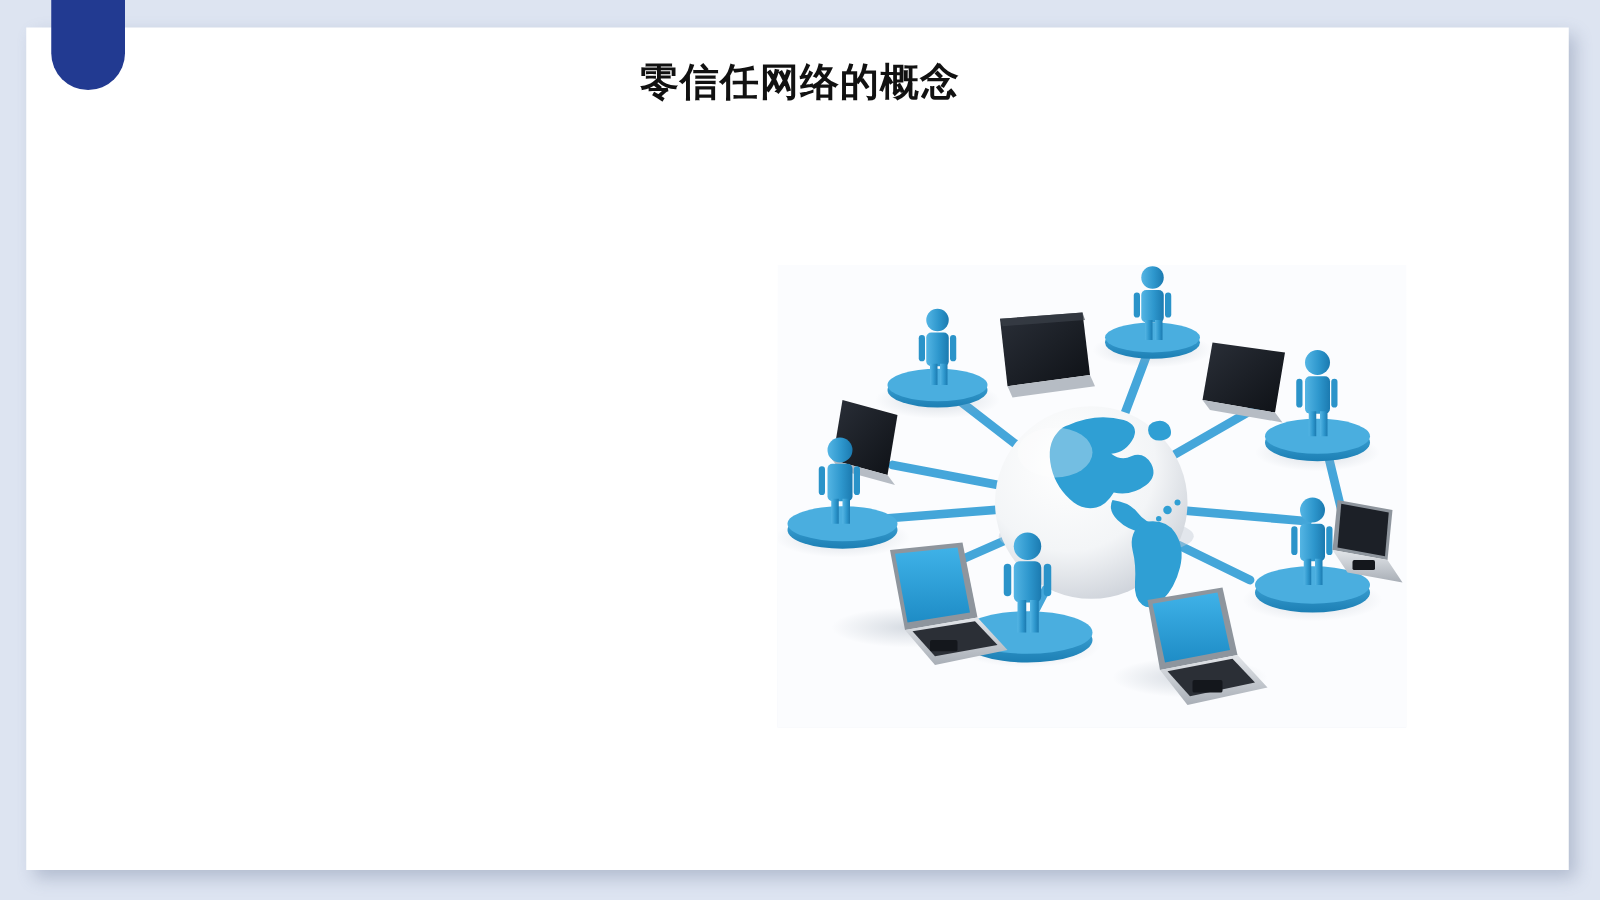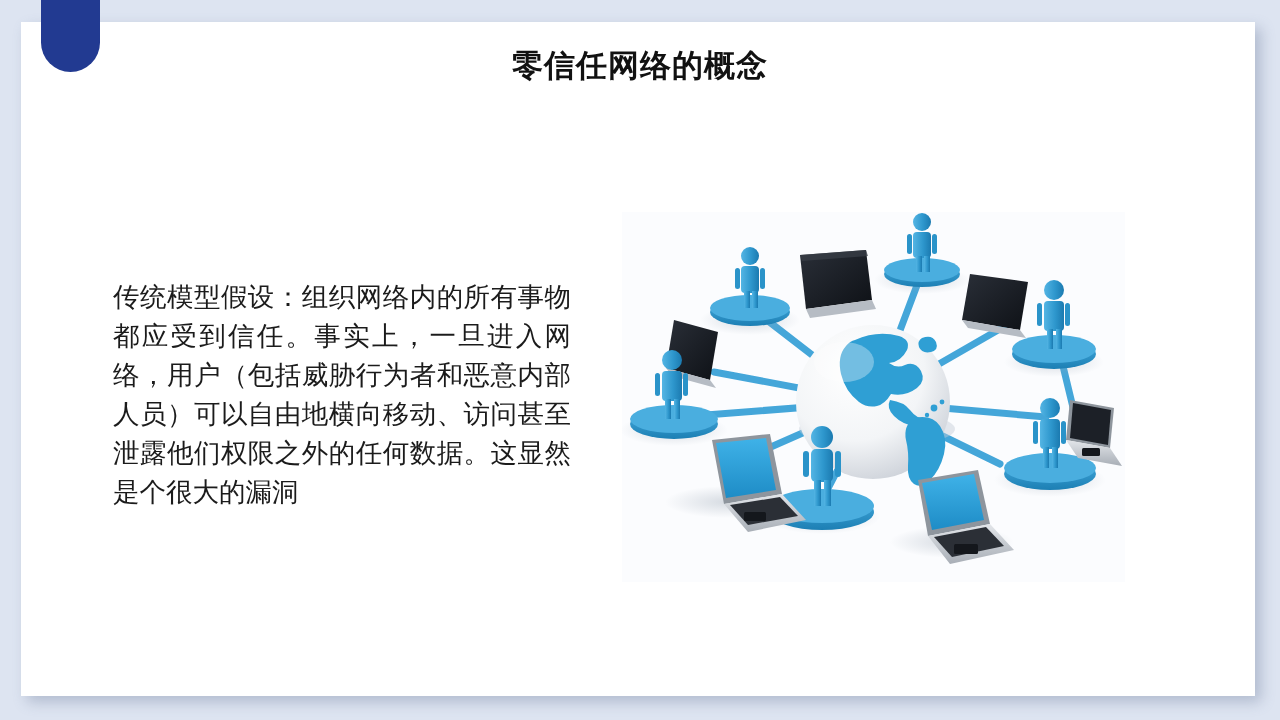--- a/index.html
+++ b/index.html
@@ -96,21 +96,20 @@
 <body>
 
 <div id="slide-root">
 
   <div class="slide-card"></div>
 
   <div class="corner-pill"></div>
 
   <div class="slide-title">零信任网络的概念</div>
 
-  <div class="body-text">传统模型假设：组织网络内的所有事物都应受到信任。事实上，一旦进入网络，用户（包括威胁行为者和恶意内部人员）可以自由地横向移动、访问甚至泄露他们权限之外的任何数据。这显然是个很大的漏洞</div>
 
   <div class="network-figure">
     <svg viewBox="0 0 503 370" xmlns="http://www.w3.org/2000/svg">
       <defs>
         <radialGradient id="globeShade" cx="38%" cy="30%" r="78%">
           <stop offset="0%" stop-color="#ffffff"></stop>
           <stop offset="58%" stop-color="#f3f5f7"></stop>
           <stop offset="100%" stop-color="#c9ced6"></stop>
         </radialGradient>
         <linearGradient id="discGrad" x1="0" y1="0" x2="0" y2="1">

